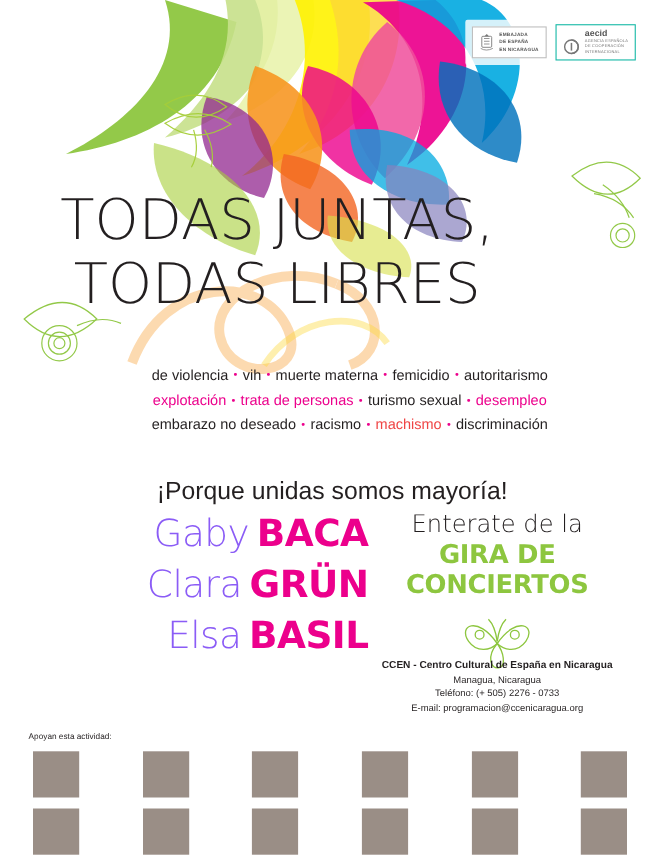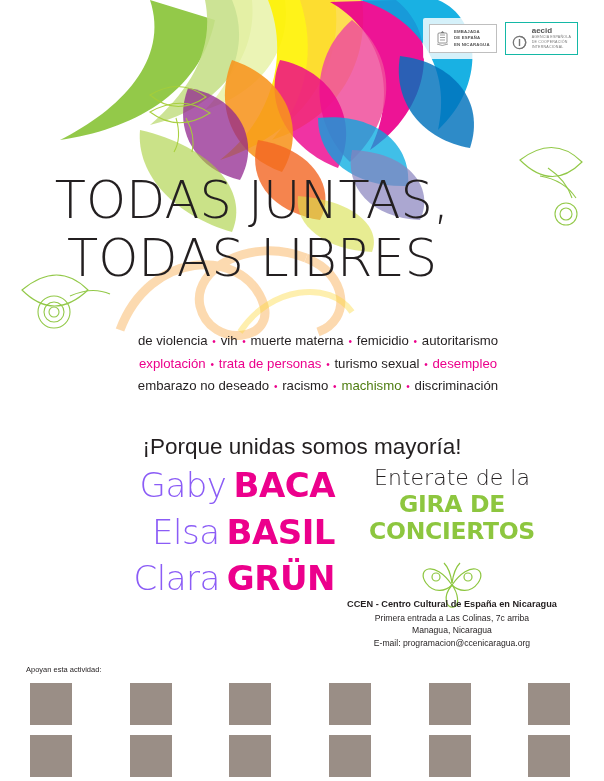--- a/index.html
+++ b/index.html
@@ -370,51 +370,51 @@
   </div>
 
   <div class="title-block">
     <div class="title-line">TODAS JUNTAS,</div>
     <div class="title-line">TODAS LIBRES</div>
   </div>
 
   <div class="issues">
     <div class="issue-line" id="issues-line-1"><span style="color: rgb(35, 31, 32);">de violencia</span><span class="dot"> • </span><span style="color: rgb(35, 31, 32);">vih</span><span class="dot"> • </span><span style="color: rgb(35, 31, 32);">muerte materna</span><span class="dot"> • </span><span style="color: rgb(35, 31, 32);">femicidio</span><span class="dot"> • </span><span style="color: rgb(35, 31, 32);">autoritarismo</span></div>
     <div class="issue-line" id="issues-line-2"><span style="color: rgb(236, 0, 140);">explotación</span><span class="dot"> • </span><span style="color: rgb(236, 0, 140);">trata de personas</span><span class="dot"> • </span><span style="color: rgb(35, 31, 32);">turismo sexual</span><span class="dot"> • </span><span style="color: rgb(236, 0, 140);">desempleo</span></div>
-    <div class="issue-line" id="issues-line-3"><span style="color: rgb(35, 31, 32);">embarazo no deseado</span><span class="dot"> • </span><span style="color: rgb(35, 31, 32);">racismo</span><span class="dot"> • </span><span style="color: #4d7c0f;">machismo</span><span class="dot"> • </span><span style="color: rgb(35, 31, 32);">discriminación</span></div>
+    <div class="issue-line" id="issues-line-3"><span style="color: rgb(35, 31, 32);">embarazo no deseado</span><span class="dot"> • </span><span style="color: rgb(35, 31, 32);">racismo</span><span class="dot"> • </span><span style="color: #ef4444;">machismo</span><span class="dot"> • </span><span style="color: rgb(35, 31, 32);">discriminación</span></div>
   </div>
 
   <div class="slogan">¡Porque unidas somos mayoría!</div>
 
   <div class="artists" id="artists-list">
       <div class="artist-row"><span class="artist-first">Gaby</span><span class="artist-last">BACA</span></div>
+      <div class="artist-row"><span class="artist-first">Clara</span><span class="artist-last">GRÜN</span></div>
       <div class="artist-row"><span class="artist-first">Elsa</span><span class="artist-last">BASIL</span></div>
-      <div class="artist-row"><span class="artist-first">Clara</span><span class="artist-last">GRÜN</span></div>
     </div>
 
   <div class="tour">
     <div class="tour-l1">Enterate de la</div>
     <div class="tour-l2">GIRA DE CONCIERTOS</div>
     <svg class="tour-doodle" viewBox="0 0 80 62" aria-hidden="true">
       <g fill="none" stroke="#8dc63f" stroke-width="1.2">
         <path d="M40 36 C 22 10, 4 20, 14 34 C 22 45, 34 42, 40 36 Z"></path>
         <path d="M40 36 C 58 10, 76 20, 66 34 C 58 45, 46 42, 40 36 Z"></path>
         <path d="M40 36 C 30 48, 34 60, 42 58 C 48 56, 46 44, 40 36 Z"></path>
         <path d="M40 34 q -2 -14 -8 -20"></path>
         <path d="M40 34 q 2 -14 8 -20"></path>
         <circle cx="24" cy="28" r="4"></circle>
         <circle cx="56" cy="28" r="4"></circle>
       </g>
     </svg>
   </div>
 
   <div class="contact">
     <div class="contact-name">CCEN - Centro Cultural de España en Nicaragua</div>
-    <div class="contact-line">Primera entrada a Las Colinas, 7c arriba</div>
     <div class="contact-line">Managua, Nicaragua</div>
+    <div class="contact-line">Teléfono: (+ 505) 2276 - 0733</div>
     <div class="contact-line">E-mail: programacion@ccenicaragua.org</div>
   </div>
 
   <div class="sponsor-label">Apoyan esta actividad:</div>
   <div class="sponsor-grid" id="sponsors-grid">
       <div class="sponsor-box" style="background: rgb(154, 142, 134);"></div>
       <div class="sponsor-box" style="background: rgb(154, 142, 134);"></div>
       <div class="sponsor-box" style="background: rgb(154, 142, 134);"></div>
       <div class="sponsor-box" style="background: rgb(154, 142, 134);"></div>
       <div class="sponsor-box" style="background: rgb(154, 142, 134);"></div>

